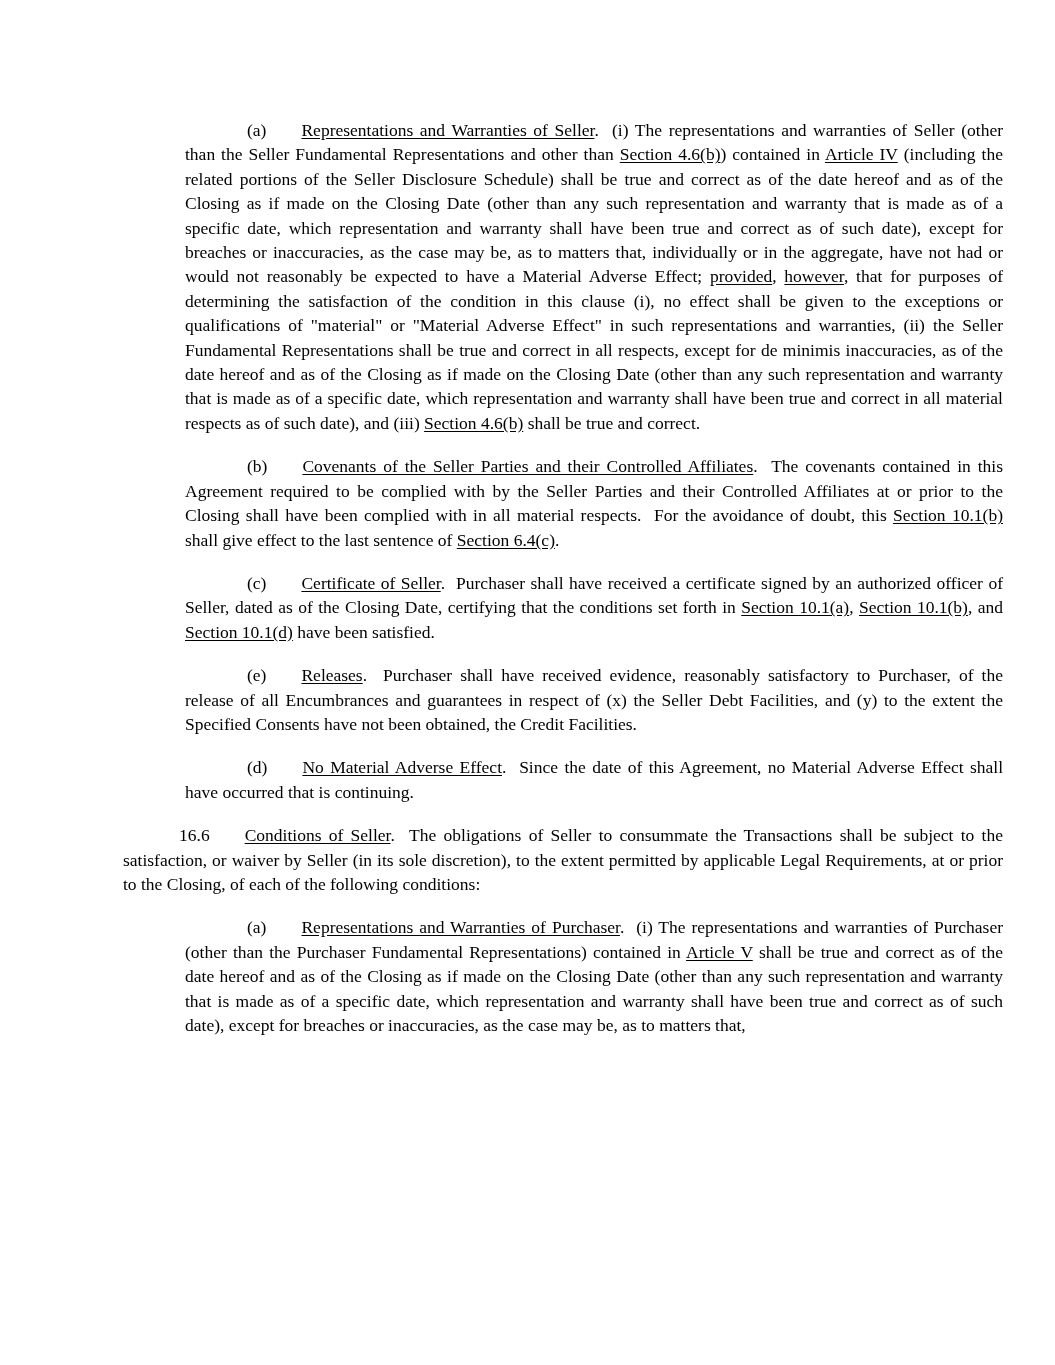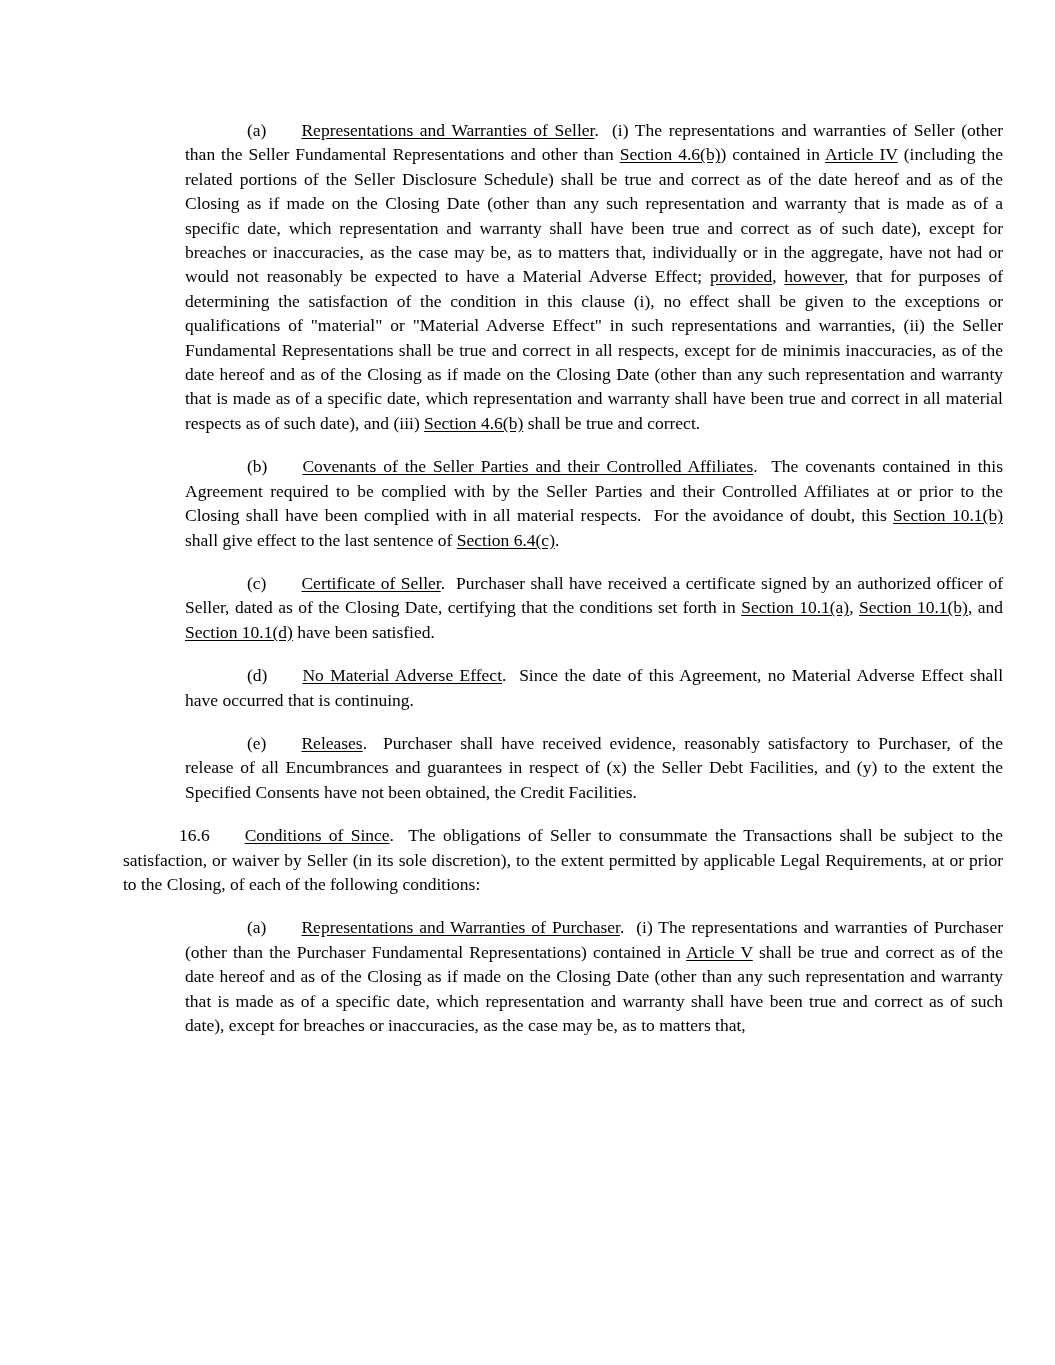--- a/index.html
+++ b/index.html
@@ -42,17 +42,17 @@
     text-underline-offset: 2px;
   }
 </style>
 </head>
 <body>
 
 <main class="page">
   <p class="sub"><span>(a)</span><span class="tab"></span><span class="u">Representations and Warranties of Seller</span><span>.&nbsp; (i) The representations and warranties of Seller (other than the Seller Fundamental Representations and other than </span><span class="u">Section 4.6(b)</span><span>) contained in </span><span class="u">Article IV</span><span> (including the related portions of the Seller Disclosure Schedule) shall be true and correct as of the date hereof and as of the Closing as if made on the Closing Date (other than any such representation and warranty that is made as of a specific date, which representation and warranty shall have been true and correct as of such date), except for breaches or inaccuracies, as the case may be, as to matters that, individually or in the aggregate, have not had or would not reasonably be expected to have a Material Adverse Effect; </span><span class="u">provided</span><span>, </span><span class="u">however</span><span>, that for purposes of determining the satisfaction of the condition in this clause (i), no effect shall be given to the exceptions or qualifications of "material" or "Material Adverse Effect" in such representations and warranties, (ii) the Seller Fundamental Representations shall be true and correct in all respects, except for de minimis inaccuracies, as of the date hereof and as of the Closing as if made on the Closing Date (other than any such representation and warranty that is made as of a specific date, which representation and warranty shall have been true and correct in all material respects as of such date), and (iii) </span><span class="u">Section 4.6(b)</span><span> shall be true and correct.</span></p>
   <p class="sub"><span>(b)</span><span class="tab"></span><span class="u">Covenants of the Seller Parties and their Controlled Affiliates</span><span>.&nbsp; The covenants contained in this Agreement required to be complied with by the Seller Parties and their Controlled Affiliates at or prior to the Closing shall have been complied with in all material respects.&nbsp; For the avoidance of doubt, this </span><span class="u">Section 10.1(b)</span><span> shall give effect to the last sentence of </span><span class="u">Section 6.4(c)</span><span>.</span></p>
   <p class="sub"><span>(c)</span><span class="tab"></span><span class="u">Certificate of Seller</span><span>.&nbsp; Purchaser shall have received a certificate signed by an authorized officer of Seller, dated as of the Closing Date, certifying that the conditions set forth in </span><span class="u">Section 10.1(a)</span><span>, </span><span class="u">Section 10.1(b)</span><span>, and </span><span class="u">Section 10.1(d)</span><span> have been satisfied.</span></p>
+  <p class="sub"><span>(e)</span><span class="tab"></span><span class="u">Releases</span><span>.&nbsp; Purchaser shall have received evidence, reasonably satisfactory to Purchaser, of the release of all Encumbrances and guarantees in respect of (x) the Seller Debt Facilities, and (y) to the extent the Specified Consents have not been obtained, the Credit Facilities.</span></p>
   <p class="sub"><span>(d)</span><span class="tab"></span><span class="u">No Material Adverse Effect</span><span>.&nbsp; Since the date of this Agreement, no Material Adverse Effect shall have occurred that is continuing.</span></p>
-  <p class="sub"><span>(e)</span><span class="tab"></span><span class="u">Releases</span><span>.&nbsp; Purchaser shall have received evidence, reasonably satisfactory to Purchaser, of the release of all Encumbrances and guarantees in respect of (x) the Seller Debt Facilities, and (y) to the extent the Specified Consents have not been obtained, the Credit Facilities.</span></p>
-  <p class="top"><span>16.6</span><span class="tab"></span><span class="u">Conditions of Since</span><span>.&nbsp; The obligations of Seller to consummate the Transactions shall be subject to the satisfaction, or waiver by Seller (in its sole discretion), to the extent permitted by applicable Legal Requirements, at or prior to the Closing, of each of the following conditions:</span></p>
+  <p class="top"><span>16.6</span><span class="tab"></span><span class="u">Conditions of Seller</span><span>.&nbsp; The obligations of Seller to consummate the Transactions shall be subject to the satisfaction, or waiver by Seller (in its sole discretion), to the extent permitted by applicable Legal Requirements, at or prior to the Closing, of each of the following conditions:</span></p>
   <p class="sub"><span>(a)</span><span class="tab"></span><span class="u">Representations and Warranties of Purchaser</span><span>.&nbsp; (i) The representations and warranties of Purchaser (other than the Purchaser Fundamental Representations) contained in </span><span class="u">Article V</span><span> shall be true and correct as of the date hereof and as of the Closing as if made on the Closing Date (other than any such representation and warranty that is made as of a specific date, which representation and warranty shall have been true and correct as of such date), except for breaches or inaccuracies, as the case may be, as to matters that,</span></p>
 </main>
 
 </body></html>

